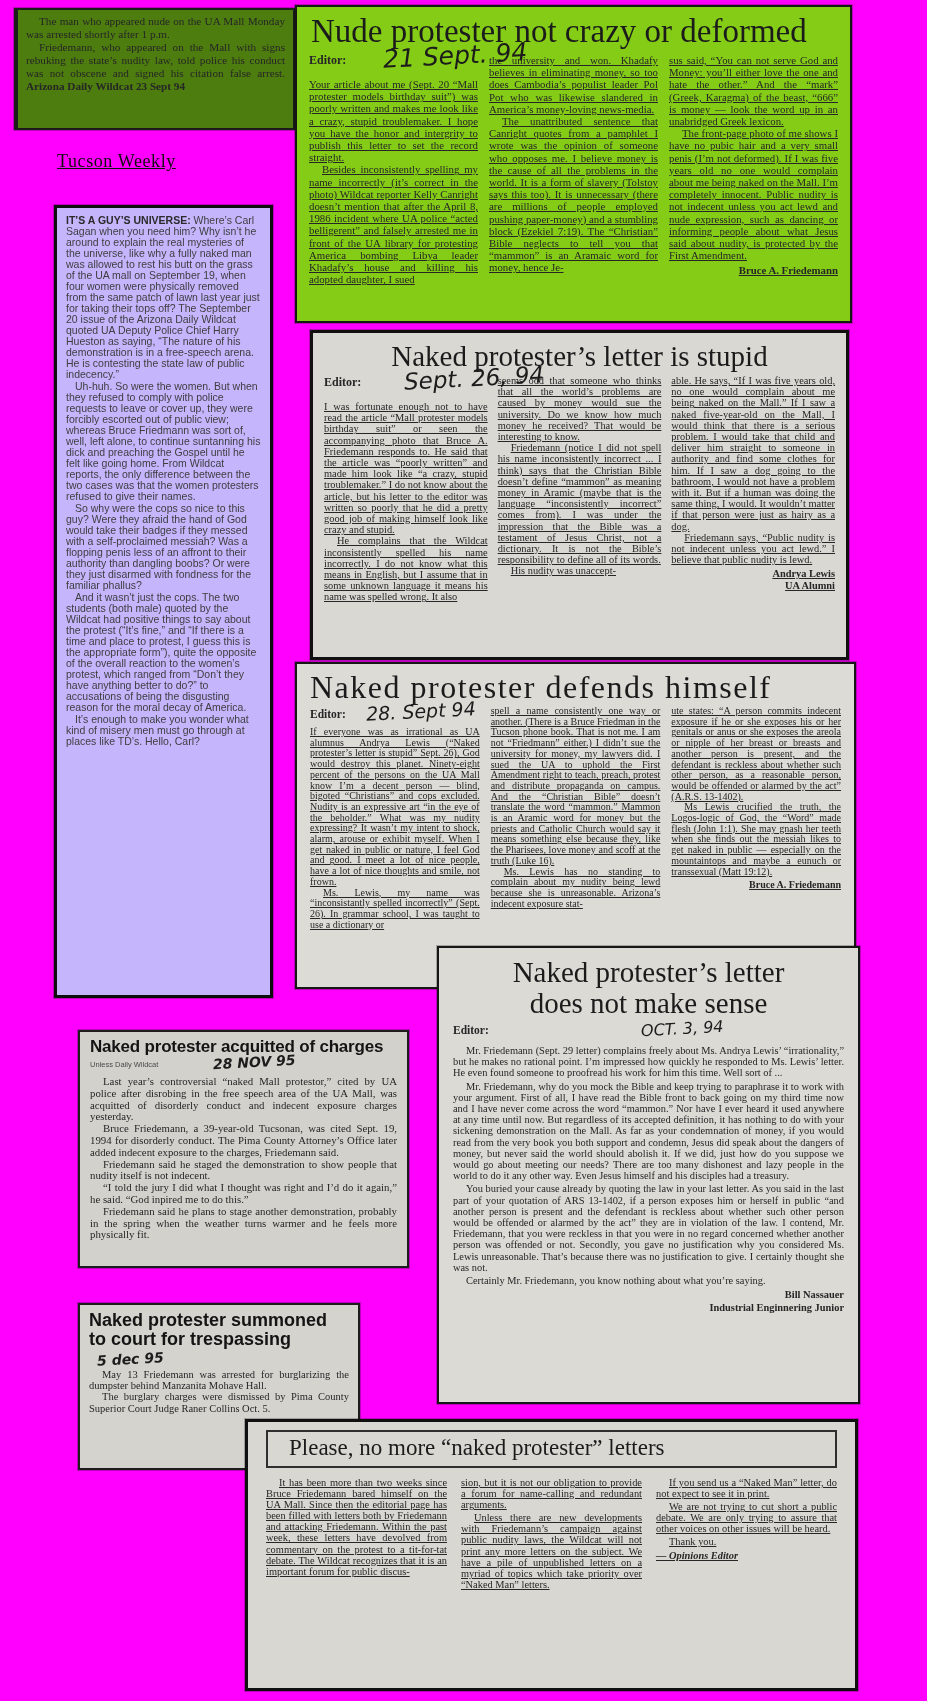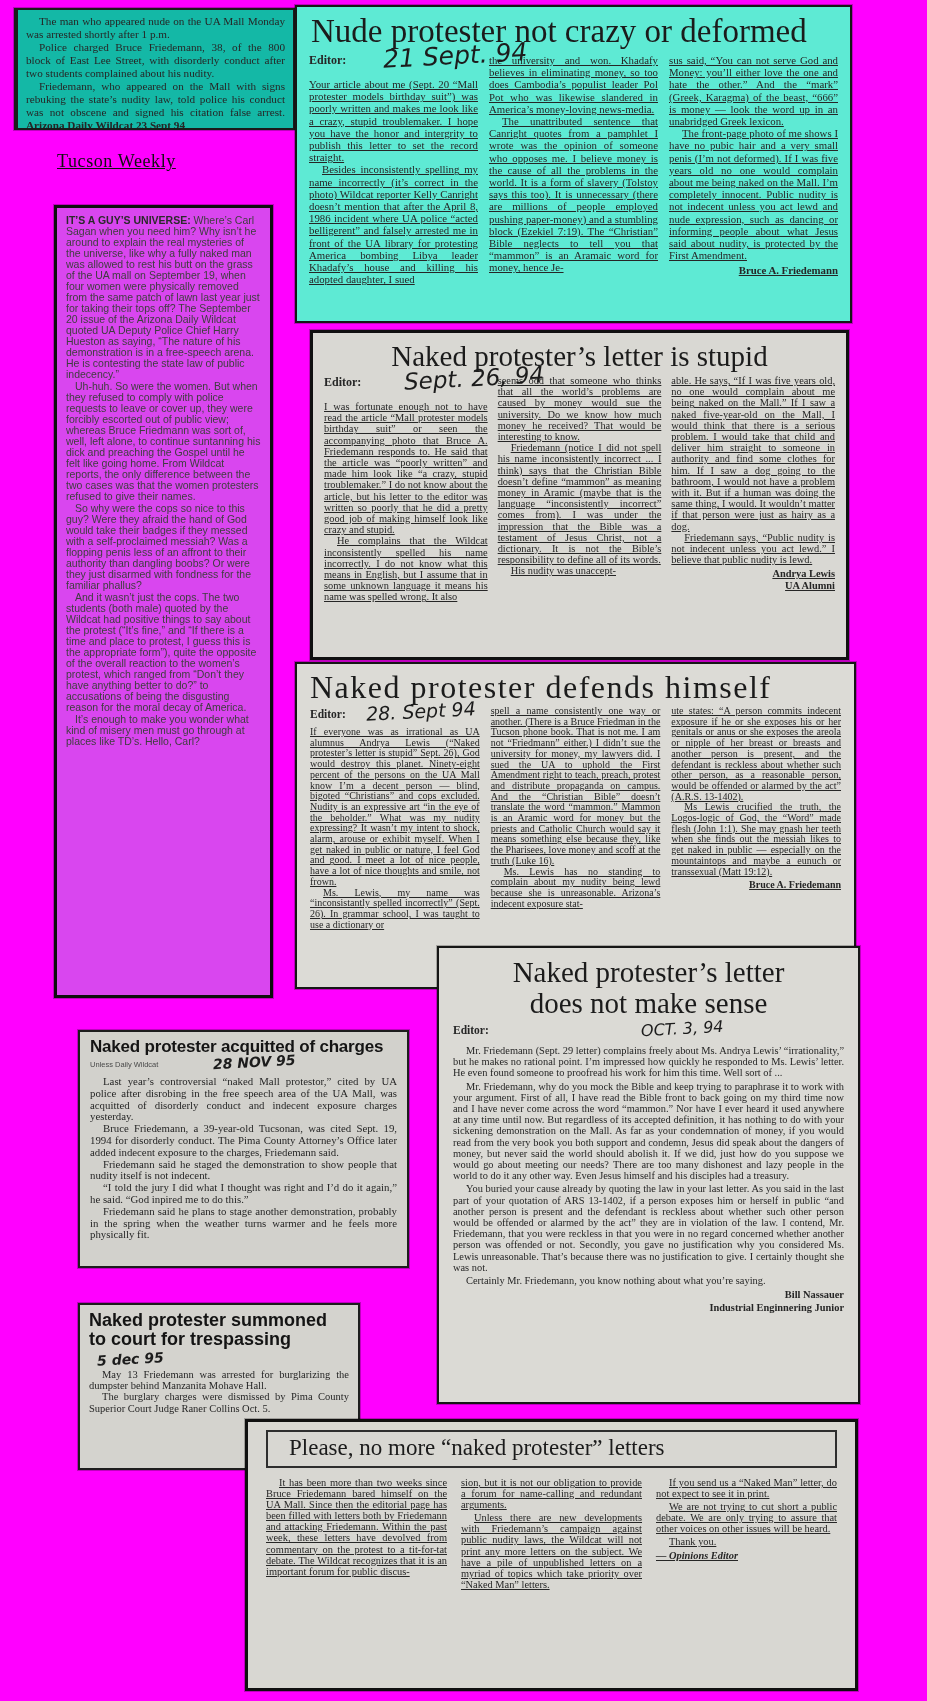--- a/index.html
+++ b/index.html
@@ -17,38 +17,38 @@
   .hl-serif { font-family:"Liberation Serif",serif; font-weight:400; color:#1b1b1b; }
   .hl-sans  { font-family:"Liberation Sans",sans-serif; font-weight:700; color:#141414; }
   .editor { font-weight:700; }
   .hand { font-family:"DejaVu Sans",sans-serif; font-style:italic; color:#1c1c1c;
           display:inline-block; transform:rotate(-3deg); }
   .sig { font-weight:700; text-align:right !important; text-indent:0 !important; margin-top:3px !important; }
   .sig2 { font-weight:700; text-align:right !important; text-indent:0 !important; }
   .att { font-weight:700; }
 
   
-  .clip-a { left:14px; top:8px; width:281px; height:122px; background:#14b8a6;
+  .clip-a { left:14px; top:8px; width:281px; height:122px; background:#4d7c0f;
             border:2px solid #1b1b1b; border-left-width:4px; padding:5px 8px;
             font-size:11.2px; line-height:13px; }
 
   
   .tw { position:absolute; left:57px; top:151px; font-family:"Liberation Serif",serif;
         font-size:18px; letter-spacing:.6px; color:#101010;text-decoration:underline; }
 
   
-  .clip-b { left:54px; top:205px; width:219px; height:793px; background:#d946ef;
+  .clip-b { left:54px; top:205px; width:219px; height:793px; background:#c4b5fd;
             border:3px solid #0d0d0d; padding:7px 9px; font-family:"Liberation Sans",sans-serif;
             font-size:10.5px; line-height:11px; color:#3e3e3e; }
   .clip-b p { text-align:left; text-indent:0; margin-bottom:1px; }
   .clip-b p + p { text-indent:9px; }
   .clip-b .lead { font-weight:700; color:#2a2a2a; }
 
   
-  .clip-c { left:295px; top:5px; width:557px; height:318px; background:#5eead4;
+  .clip-c { left:295px; top:5px; width:557px; height:318px; background:#84cc16;
             border:2px solid #161616; padding:5px 12px 6px; font-size:10.8px; line-height:12.2px; }
   .hl-c { font-size:33px; line-height:36px; margin:1px 0 3px 2px; white-space:nowrap; }
   .edrow-c { height:26px; position:relative; z-index:2; }
   .edrow-c .editor { font-size:12px; }
   .hand-c { font-size:25px; margin-left:34px; margin-top:-2px; }
   .cols-c { gap:11px; }
 
   
   .clip-d { left:310px; top:330px; width:539px; height:330px; background:#d9d8d3;
             border:3px solid #101010; padding:5px 11px; font-size:10.4px; line-height:11.2px; }
@@ -101,21 +101,20 @@
   .clip-i p { margin-bottom:2px; }
   .sig-i { font-weight:700; font-style:italic; text-align:right; text-indent:0 !important; }
 </style>
 </head>
 <body>
 
 <div class="canvas">
 
   <div class="clip clip-a">
     <p>The man who appeared nude on the UA Mall Monday was arrested shortly after 1 p.m.</p>
-    <p>Police charged Bruce Friedemann, 38, of the 800 block of East Lee Street, with disorderly conduct after two students complained about his nudity.</p>
     <p><span>Friedemann, who appeared on the Mall with signs rebuking the state’s nudity law, told police his conduct was not obscene and signed his citation false arrest.</span> <span class="att">Arizona Daily Wildcat 23 Sept 94</span></p>
   </div>
 
   <div class="tw">Tucson Weekly</div>
 
   <div class="clip clip-b">
     <p><span class="lead">IT’S A GUY’S UNIVERSE:</span> <span>Where’s Carl Sagan when you need him? Why isn’t he around to explain the real mysteries of the universe, like why a fully naked man was allowed to rest his butt on the grass of the UA mall on September 19, when four women were physically removed from the same patch of lawn last year just for taking their tops off? The September 20 issue of the Arizona Daily Wildcat quoted UA Deputy Police Chief Harry Hueston as saying, “The nature of his demonstration is in a free-speech arena. He is contesting the state law of public indecency.”</span></p>
     <p>Uh-huh. So were the women. But when they refused to comply with police requests to leave or cover up, they were forcibly escorted out of public view; whereas Bruce Friedmann was sort of, well, left alone, to continue suntanning his dick and preaching the Gospel until he felt like going home. From Wildcat reports, the only difference between the two cases was that the women protesters refused to give their names.</p>
     <p>So why were the cops so nice to this guy? Were they afraid the hand of God would take their badges if they messed with a self-proclaimed messiah? Was a flopping penis less of an affront to their authority than dangling boobs? Or were they just disarmed with fondness for the familiar phallus?</p>
     <p>And it wasn’t just the cops. The two students (both male) quoted by the Wildcat had positive things to say about the protest (“It’s fine,” and “If there is a time and place to protest, I guess this is the appropriate form”), quite the opposite of the overall reaction to the women’s protest, which ranged from “Don’t they have anything better to do?” to accusations of being the disgusting reason for the moral decay of America.</p>

